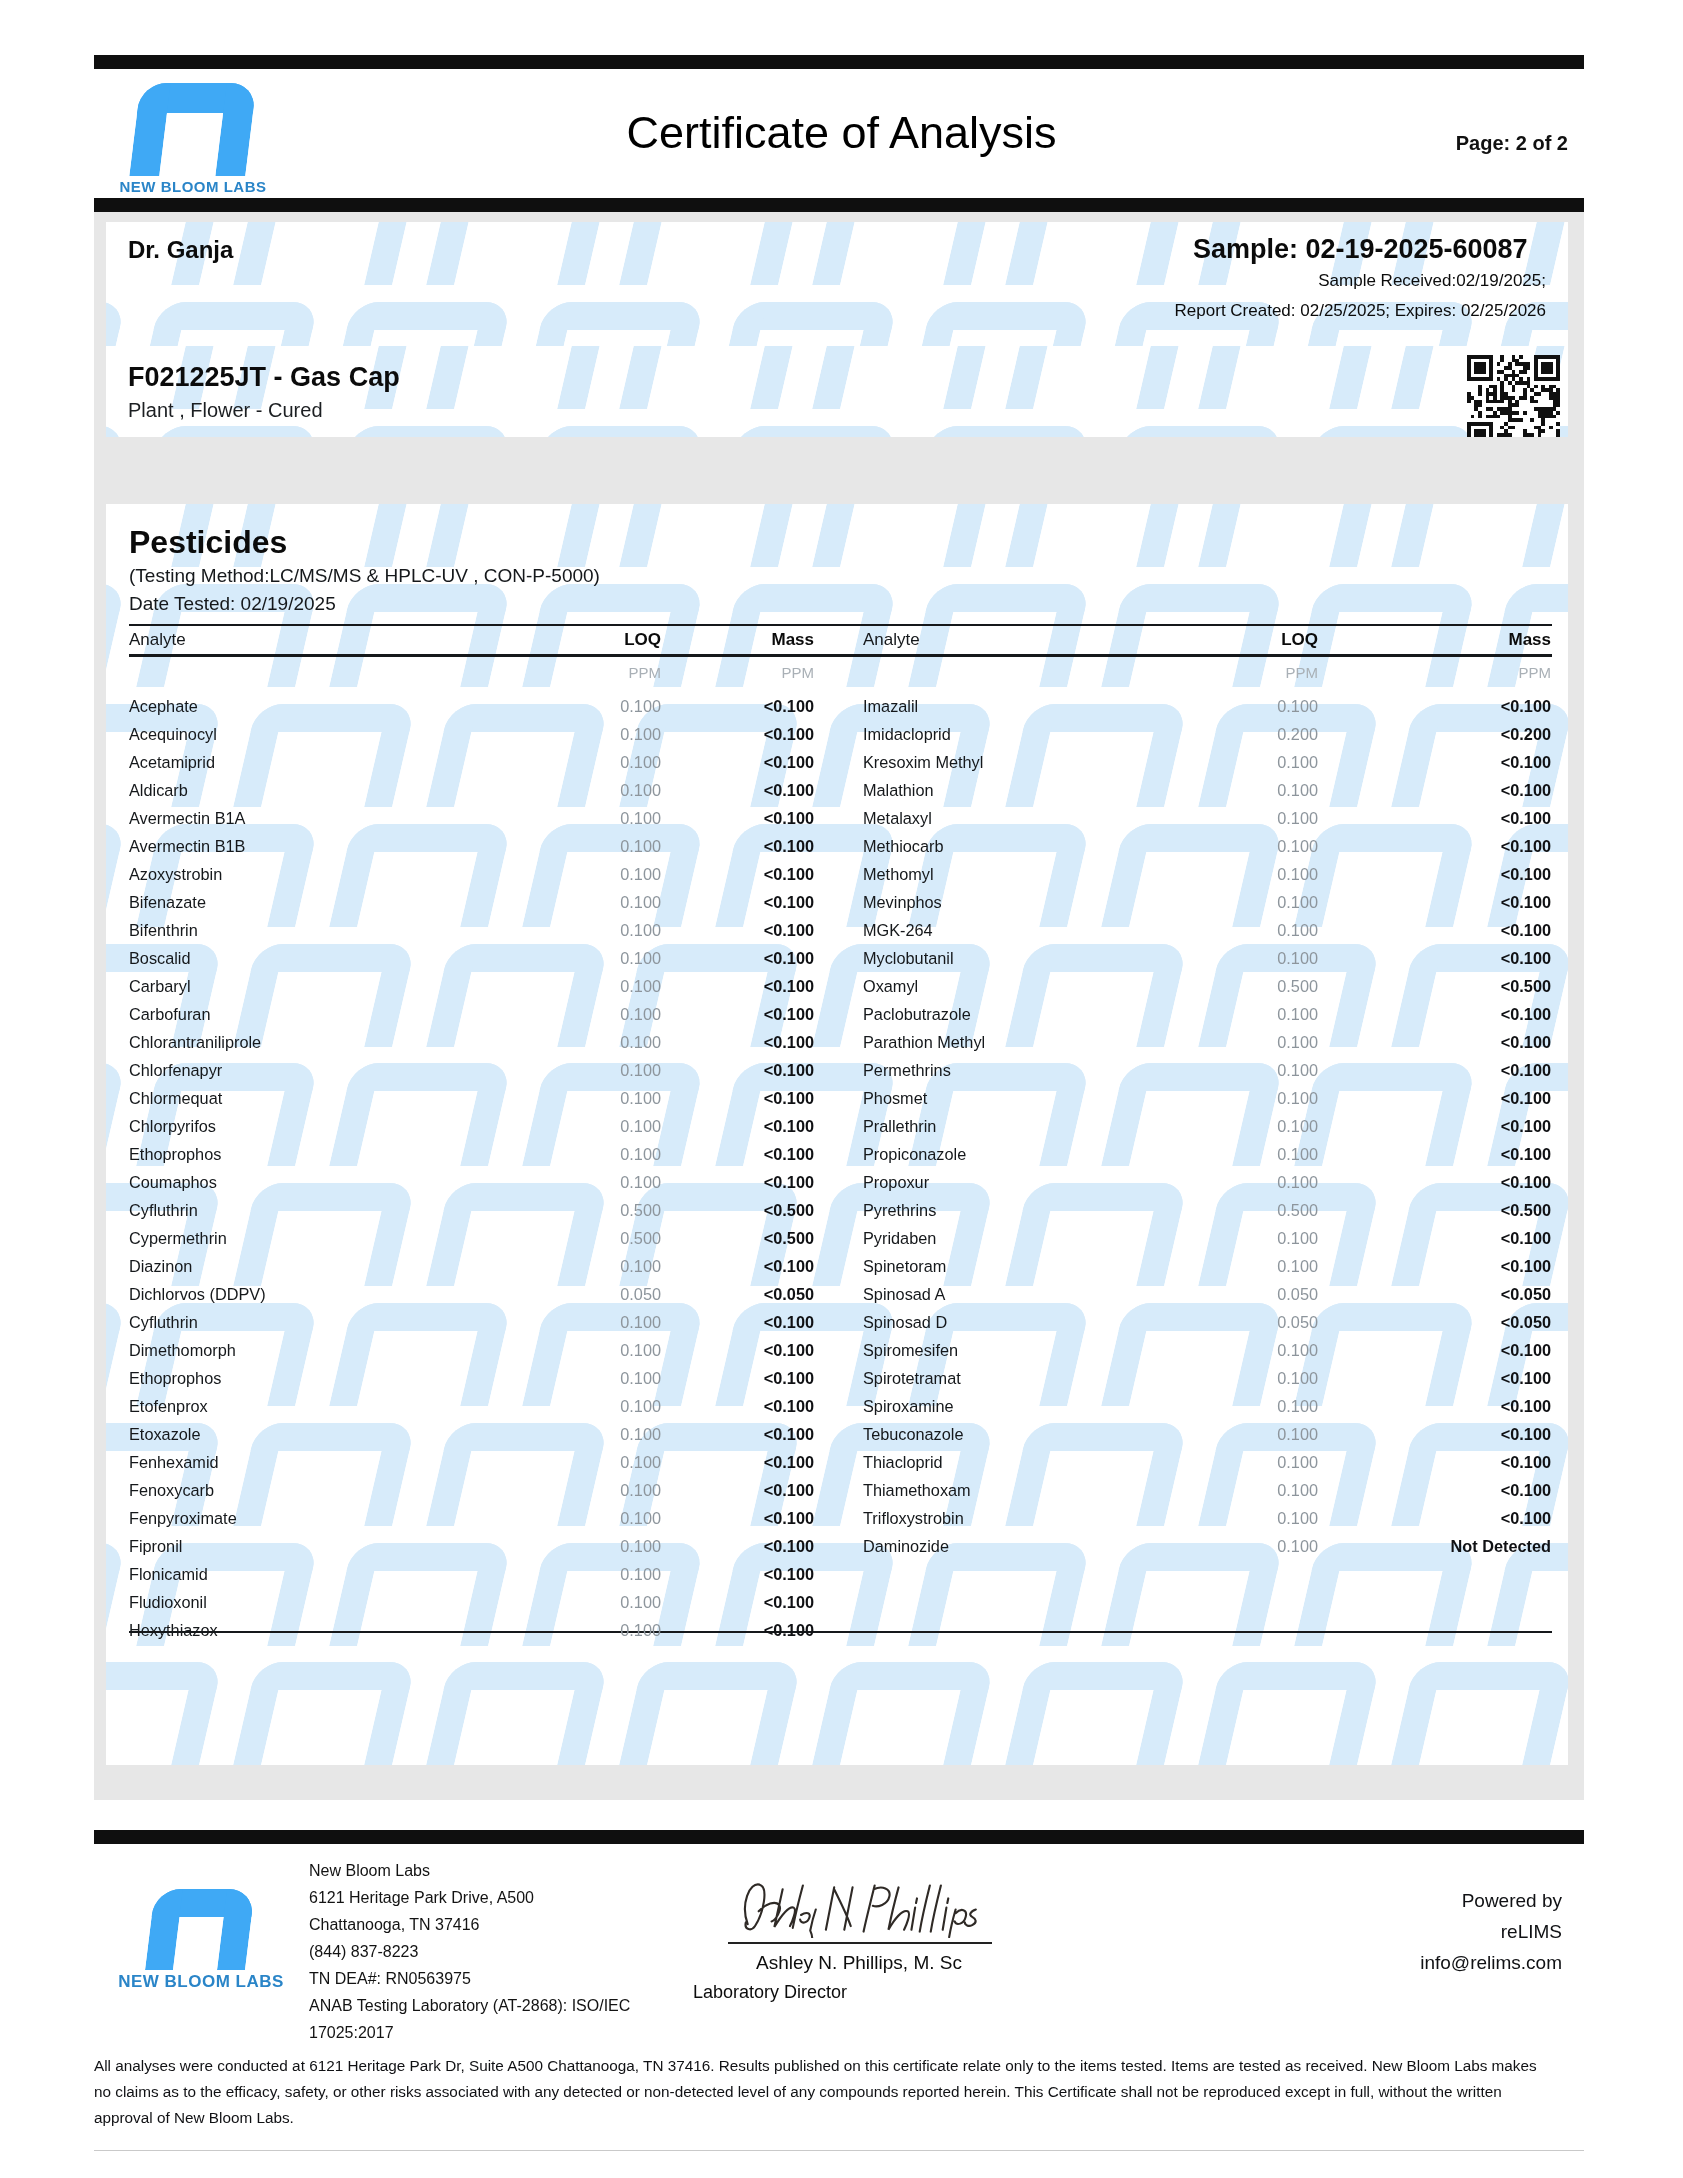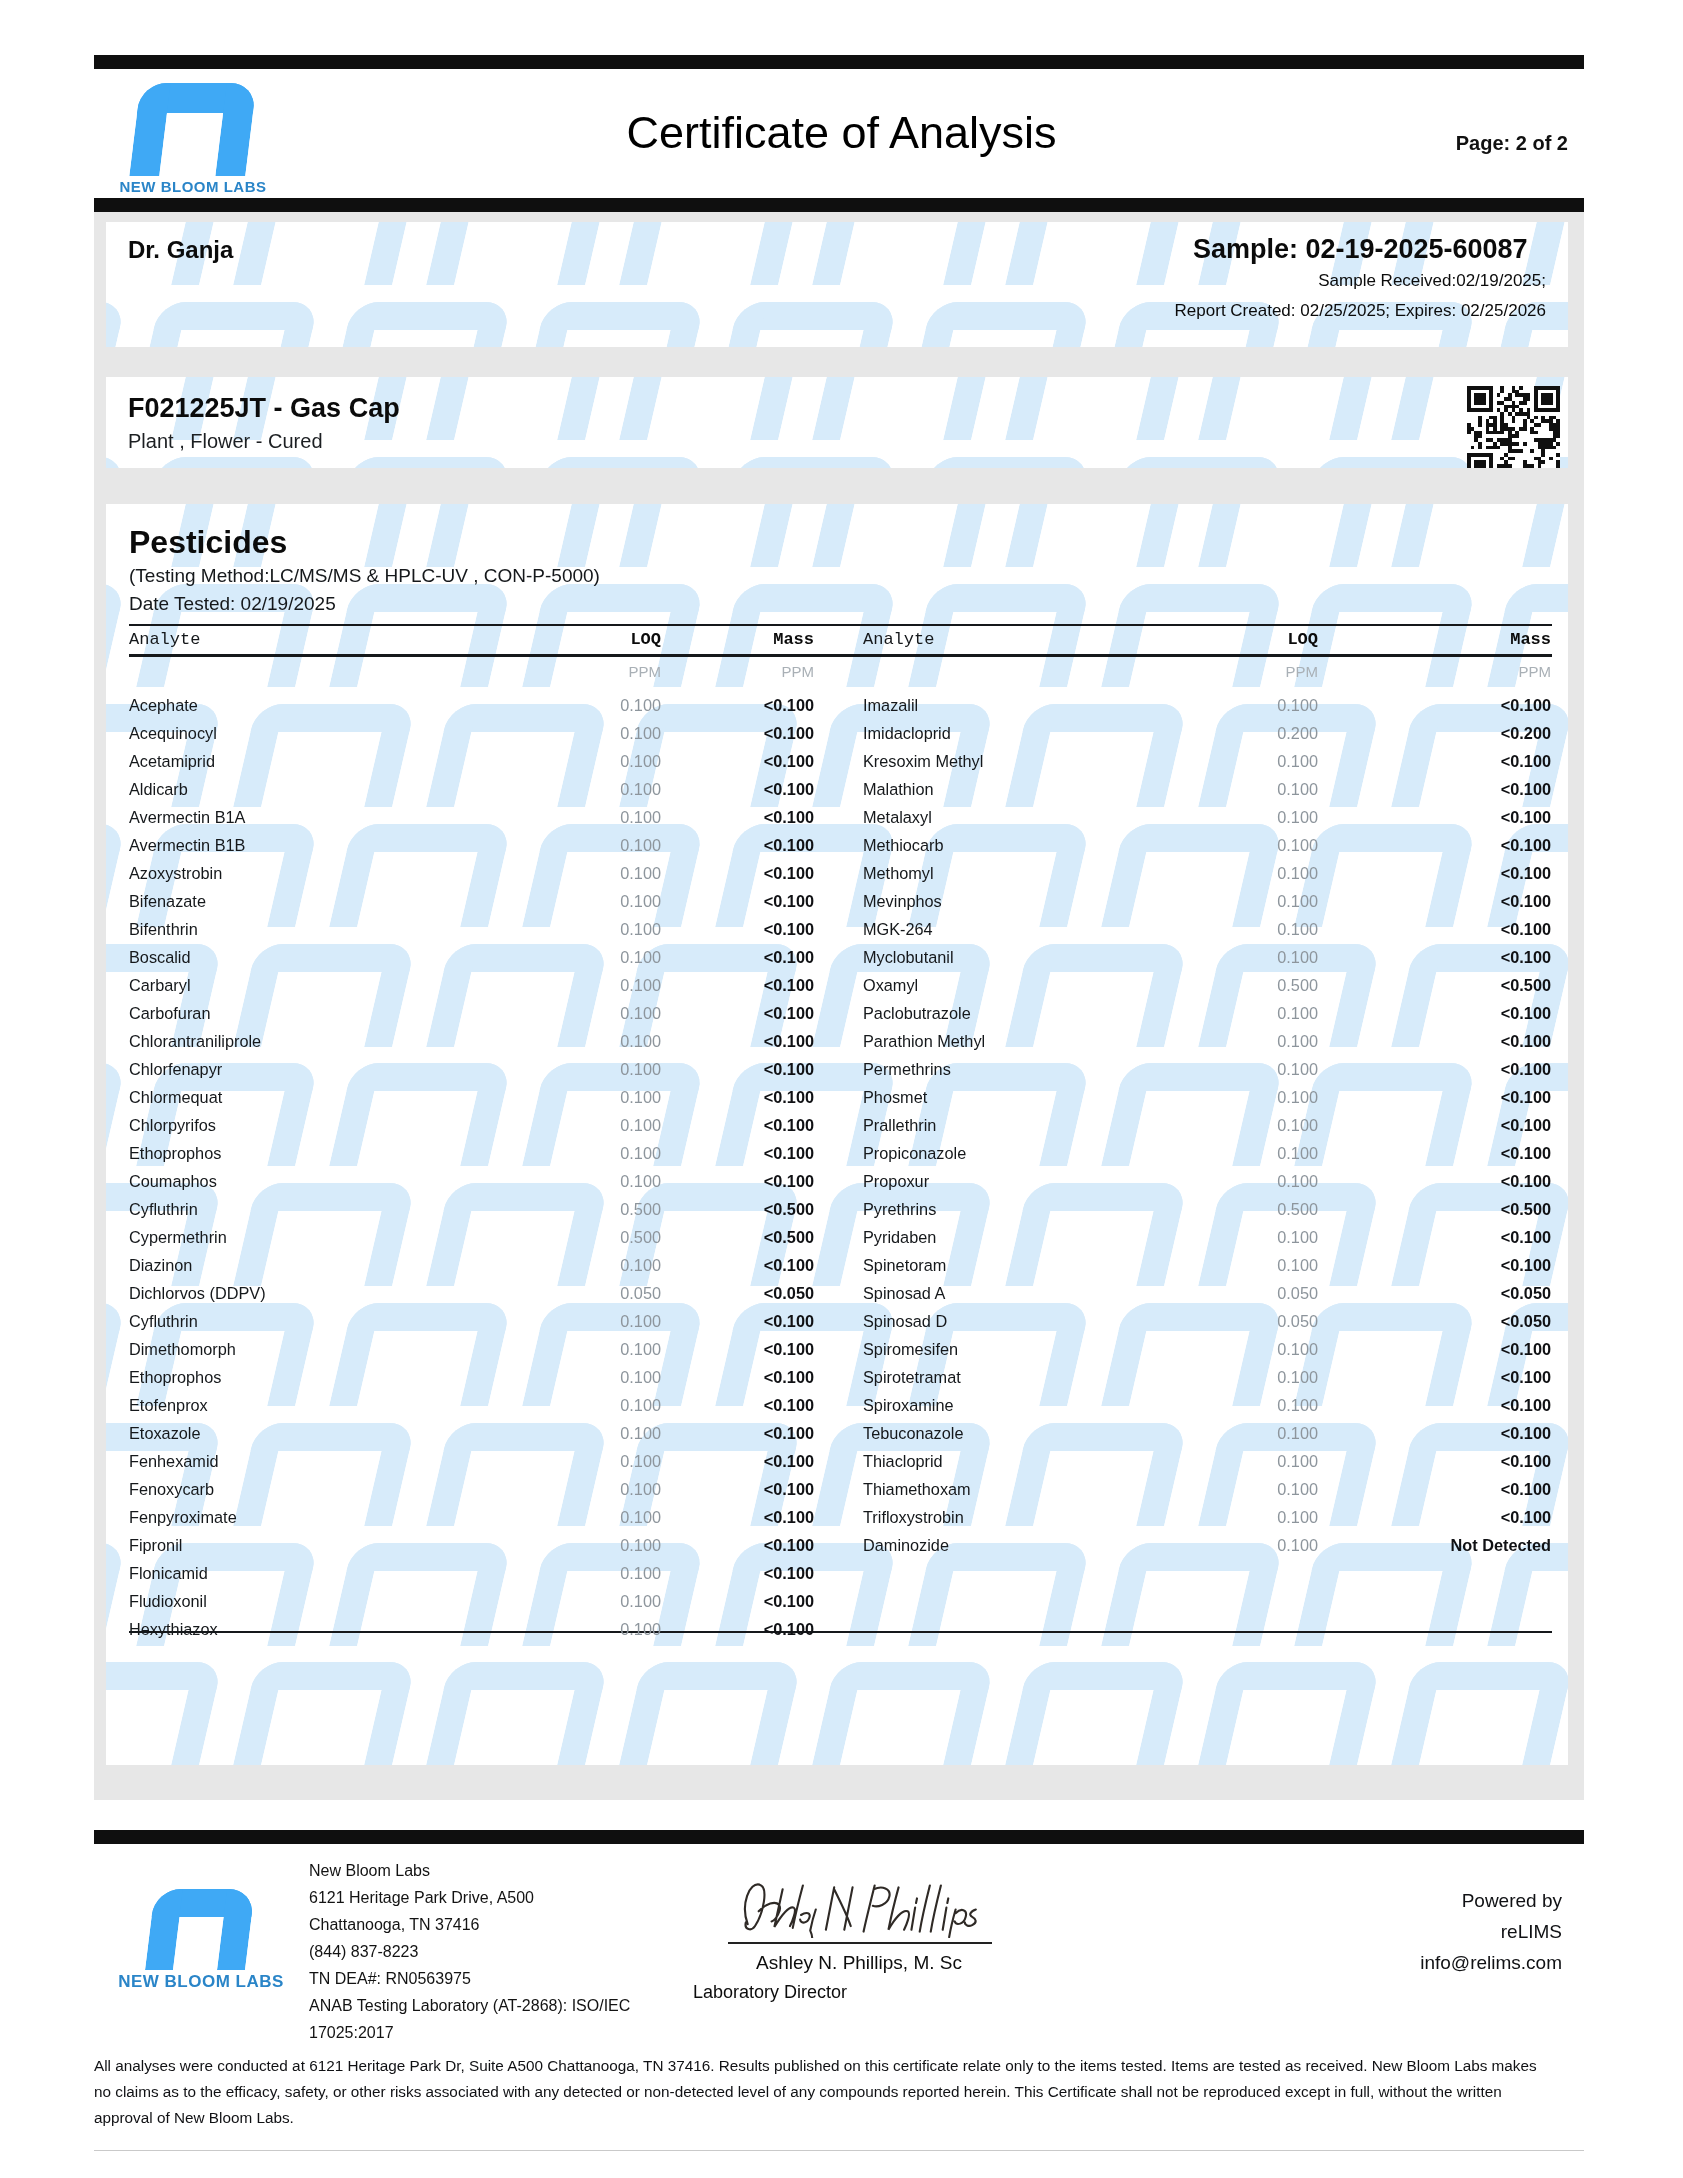--- a/index.html
+++ b/index.html
@@ -33,21 +33,21 @@
   .code-name{position:absolute;left:22px;top:16px;font-size:27px;font-weight:bold;color:#0b0b0b;}
   .matrix{position:absolute;left:22px;top:53px;font-size:20px;color:#1c1f22;}
   .qr{position:absolute;left:1361px;top:9px;width:93px;height:93px;background:#fff;}
   .sec-title{position:absolute;left:23px;top:20px;font-size:32px;font-weight:bold;color:#0b0b0b;}
   .sec-method{position:absolute;left:23px;top:61px;font-size:19px;}
   .sec-date{position:absolute;left:23px;top:89px;font-size:19px;}
   .rule{position:absolute;left:23px;width:1423px;background:#15181b;}
   .tbl{position:absolute;top:126px;}
   .tleft{left:23px;width:686px;}
   .tright{left:757px;width:688px;}
-  .thead{display:flex;font-size:17px;font-weight:bold;color:#0b0b0b;font-family:Liberation Mono, monospace;}
+  .thead{display:flex;font-size:17px;font-weight:bold;color:#0b0b0b;}
   .pmrow{display:flex;margin-top:14px;font-size:15px;color:var(--ppm);}
   .rows{margin-top:11px;}
   .t-row{display:flex;align-items:center;height:28px;font-size:16.3px;}
   .tleft .c-analyte{width:359px;} .tleft .c-loq{width:173px;} .tleft .c-mass{width:153px;}
   .tright .c-analyte{width:282px;} .tright .c-loq{width:173px;} .tright .c-mass{width:233px;}
   .c-analyte{color:var(--ink);font-weight:500;white-space:nowrap;}
   .c-loq{text-align:right;color:var(--muted);}
   .c-mass{text-align:right;color:#101114;font-weight:600;}
   .ft-addr{position:absolute;left:309px;top:1857px;font-size:16px;line-height:27px;color:#131313;}
   .sig-name{position:absolute;left:693px;top:1952px;width:332px;text-align:center;font-size:19px;color:#0d0d0d;}
@@ -96,21 +96,21 @@
     <div class="content">
       <div class="client-name">Dr. Ganja</div>
       <div class="rightinfo">
         <div class="sampleline">Sample: 02-19-2025-60087</div>
         <div class="subline">Sample Received:02/19/2025;</div>
         <div class="subline">Report Created: 02/25/2025; Expires: 02/25/2026</div>
       </div>
     </div>
   </div>
 
-  <div class="wbox" style="top:377px;height:91px;">
+  <div class="wbox" style="top:346px;height:91px;">
     <div class="wmlayer">
         <div class="wm" style="left: -54px; top: -40px;"></div>
         <div class="wm" style="left: 139px; top: -40px;"></div>
         <div class="wm" style="left: 332px; top: -40px;"></div>
         <div class="wm" style="left: 525px; top: -40px;"></div>
         <div class="wm" style="left: 718px; top: -40px;"></div>
         <div class="wm" style="left: 911px; top: -40px;"></div>
         <div class="wm" style="left: 1104px; top: -40px;"></div>
         <div class="wm" style="left: 1297px; top: -40px;"></div>
         <div class="wm" style="left: -151px; top: 80px;"></div>

